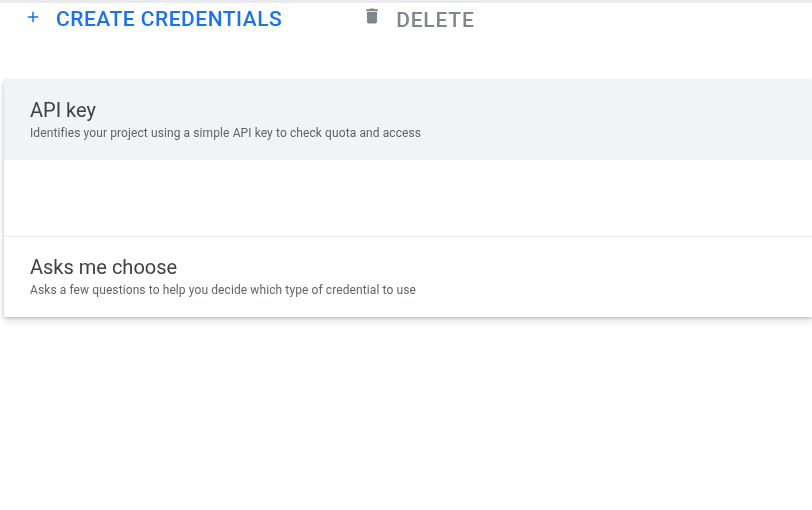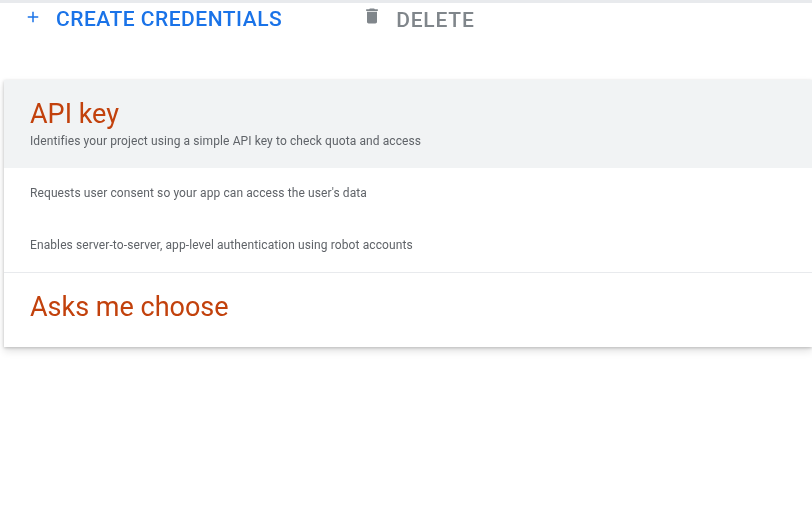--- a/index.html
+++ b/index.html
@@ -69,22 +69,22 @@
       box-shadow: 0 1px 3px rgba(0,0,0,0.2), 0 4px 8px rgba(0,0,0,0.12);
     }
     .menu-item {
       padding: 18px 26px 20px 26px;
       cursor: pointer;
     }
     .menu-item.highlighted {
       background: #f1f3f4;
     }
     .menu-item-title {
-      font-size: 27px;
-      color: #c2410c;
+      font-size: 20px;
+      color: #404040;
       font-weight: 400;
       margin-bottom: 4px;
       font-family: Roboto, Arial, sans-serif;
     }
     .menu-item-desc {
       font-size: 12px;
       color: #5f6368;
       font-weight: 400;
       font-family: Roboto, Arial, sans-serif;
       letter-spacing: 0.1px;
@@ -120,25 +120,24 @@
   </button>
 </div>
 
 <div class="dropdown-panel">
   <div class="menu-item highlighted">
     <div class="menu-item-title">API key</div>
     <div class="menu-item-desc">Identifies your project using a simple API key to check quota and access</div>
   </div>
 
   <div class="menu-item">
-    <div class="menu-item-desc">Requests user consent so your app can access the user's data</div>
   </div>
 
   <div class="menu-item">
-    <div class="menu-item-desc">Enables server-to-server, app-level authentication using robot accounts</div>
   </div>
 
   <div class="separator"></div>
 
   <div class="menu-item">
     <div class="menu-item-title">Asks me choose</div>
+    <div class="menu-item-desc">Asks a few questions to help you decide which type of credential to use</div>
   </div>
 </div>
 
 </body></html>

